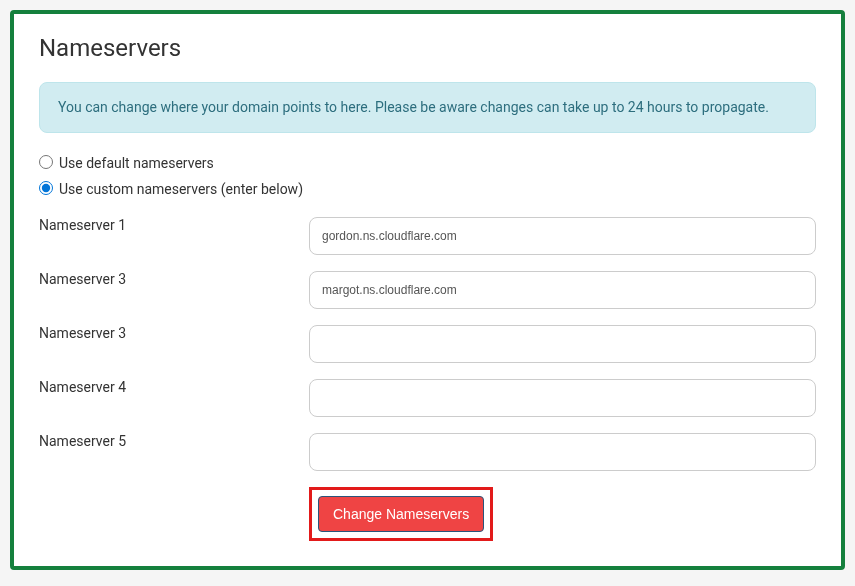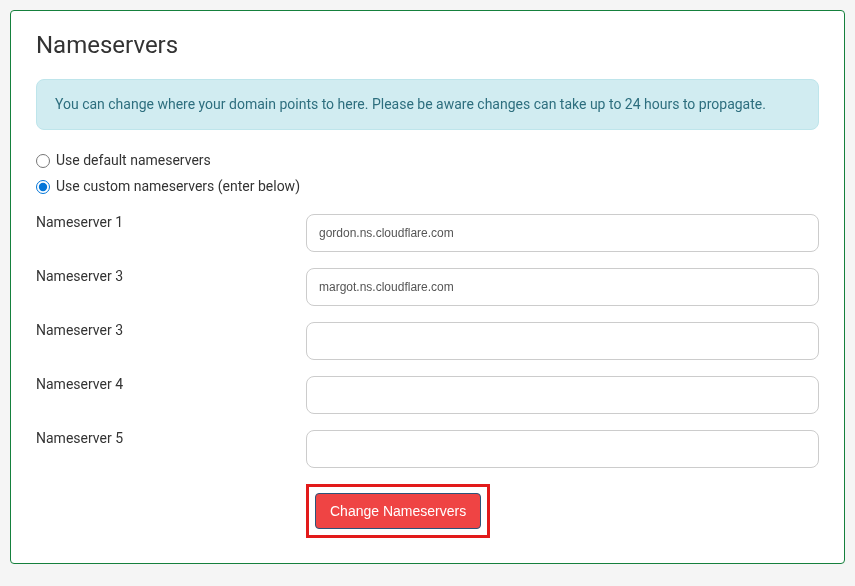--- a/index.html
+++ b/index.html
@@ -9,21 +9,21 @@
     }
     body {
       font-family: -apple-system, BlinkMacSystemFont, "Segoe UI", Roboto, "Helvetica Neue", Arial, sans-serif;
       background: #f5f5f5;
       padding: 10px;
       font-size: 14px;
       color: #333;
     }
     .panel {
       background: #fff;
-      border: 1px solid #15803d;
+      border: 4px solid #15803d;
       border-radius: 4px;
       padding: 20px 25px 25px 25px;
       width: 835px;
     }
     .panel-heading {
       font-size: 24px;
       font-weight: 400;
       color: #333;
       margin-bottom: 20px;
     }
@@ -35,21 +35,21 @@
       padding: 14px 18px;
       line-height: 1.5;
       margin-bottom: 22px;
       font-size: 14px;
     }
     .radio-group {
       margin-bottom: 20px;
     }
     .radio-item {
       display: flex;
-      align-items: flex-end;
+      align-items: flex-start;
       margin-bottom: 10px;
       margin-top: 8px;
     }
     .radio-item input[type="radio"] {
       margin-right: 6px;
       width: 14px;
       height: 14px;
       accent-color: #0275d8;
     }
     .radio-item label {

